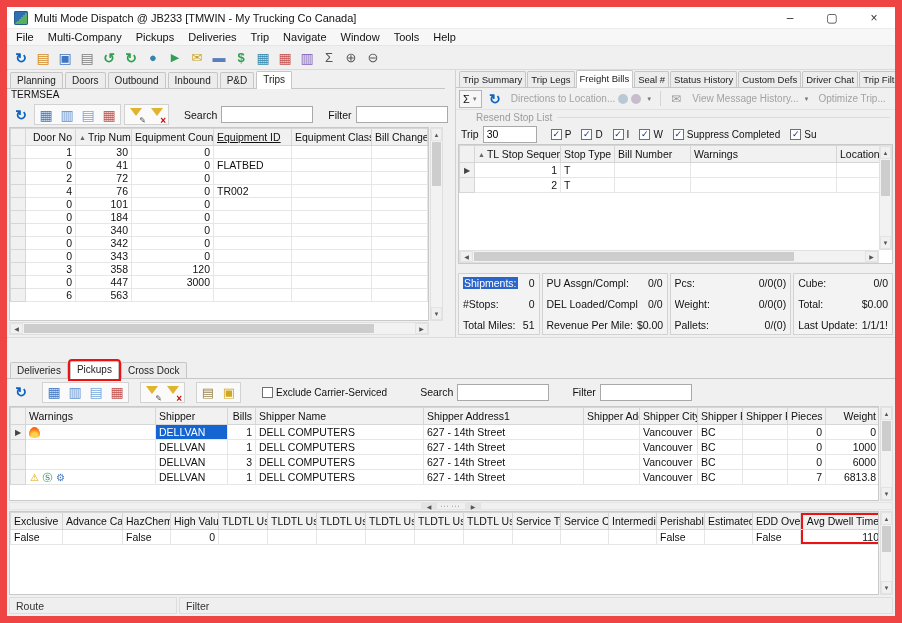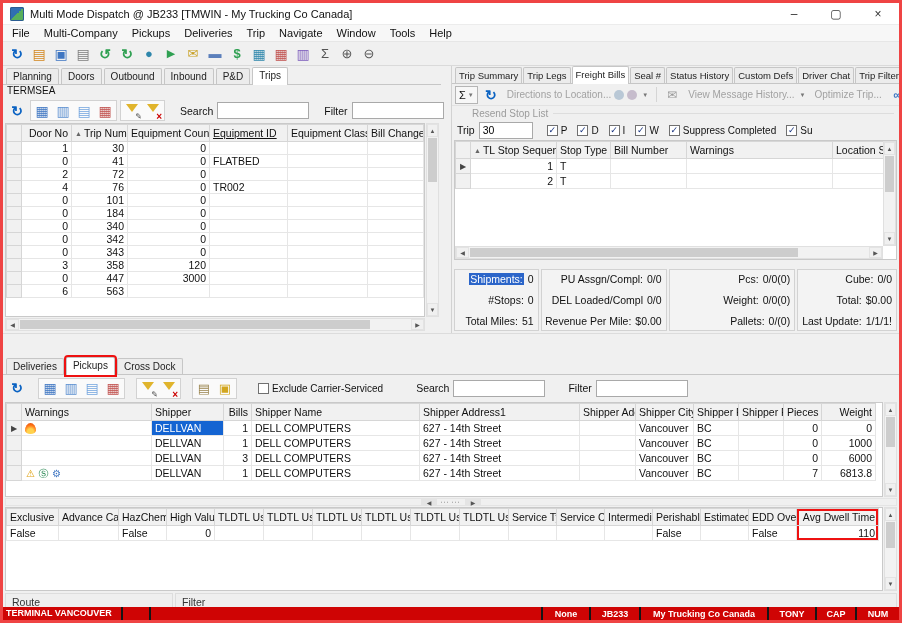--- a/index.html
+++ b/index.html
@@ -1,17 +1,17 @@
 <!DOCTYPE html>
 <html><head>
 <meta charset="utf-8">
 <style>
 *{box-sizing:border-box;margin:0;padding:0}
 body{font-family:"Liberation Sans",sans-serif;font-size:11px;background:#fff;color:#111}
-.window{position:relative;width:902px;height:623px;border:3px solid #ef4444;background:#f0f0f0;overflow:hidden}
+.window{position:relative;width:902px;height:623px;border:7px solid #ef4444;background:#f0f0f0;overflow:hidden}
 
 
 .titlebar{position:absolute;top:0;left:0;right:0;height:22px;background:#fff;display:flex;align-items:center;padding-left:7px;border-bottom:1px solid #ececec}
 .app-icon{width:14px;height:14px;margin-right:6px;border-radius:2px;background:linear-gradient(135deg,#2f6fb2 0 50%,#58b05c 50% 100%);box-shadow:inset 0 0 0 1px #2a5c92}
 .title{font-size:11px;white-space:nowrap}
 .win-controls{position:absolute;right:0;top:0;height:22px;display:flex}
 .win-btn{width:42px;height:22px;display:flex;align-items:center;justify-content:center;color:#333;font-size:12px}
 
 
 .menubar{position:absolute;top:22px;left:0;right:0;height:17px;background:#f7f7f7;display:flex;align-items:center;padding-left:2px;border-bottom:1px solid #e6e6e6}
@@ -112,21 +112,21 @@
 .hline{flex:1;height:1px;background:#ddd;margin:0 5px}
 .trip-row{position:absolute;top:54px;left:0;right:0;height:20px;display:flex;align-items:center;padding:0 5px;white-space:nowrap;overflow:hidden}
 .trip-row label{margin-right:4px;font-size:10.5px}
 .checks{display:inline-flex;align-items:center;margin-left:14px}
 .check{display:inline-flex;align-items:center;margin-right:10px}
 .box{width:11px;height:11px;border:1px solid #707070;background:#fff;display:inline-flex;align-items:center;justify-content:center;font-size:9px;color:#16327e;margin-right:3px;line-height:1;flex:none}
 .clabel{font-size:10px}
 .rgrid-wrap{position:absolute;top:74px;left:2px;right:2px;height:120px;background:#fff;border:1px solid #c9c9c9;overflow:hidden}
 .summary{position:absolute;left:2px;right:2px;bottom:2px;height:62px;display:flex;gap:2px;background:#f0f0f0}
 .sumcol{border:1px solid #d2d2d2;background:#f3f3f3;padding:3px 4px;display:flex;flex-direction:column;justify-content:space-between}
-.sumrow{display:flex;justify-content:flex-end;gap:4px;font-size:10.5px;white-space:nowrap;overflow:hidden}
+.sumrow{display:flex;justify-content:space-between;gap:4px;font-size:10.5px;white-space:nowrap;overflow:hidden}
 .hl{background:#2b65c9;color:#fff;padding:0 1px}
 
 
 .btoolbar{position:absolute;top:41px;left:0;right:12px;height:26px;display:flex;align-items:center;gap:11px;padding:0 4px;white-space:nowrap}
 .fgrid-wrap{position:absolute;top:68px;left:2px;right:16px;height:95px;background:#fff;border:1px solid #c9c9c9;overflow:hidden}
 .splitter{position:absolute;top:164px;left:2px;right:2px;height:8px;background:#f0f0f0;border:1px solid #e4e4e4;display:flex;align-items:center;justify-content:center;gap:3px}
 .sp-btn{font-size:6px;color:#555;width:16px;height:6px;display:flex;align-items:center;justify-content:center;background:#e4e4e4}
 .grip{letter-spacing:2px;color:#999;font-size:9px;line-height:4px}
 .dgrid-wrap{position:absolute;top:173px;left:2px;right:16px;bottom:22px;background:#fff;border:1px solid #c9c9c9;overflow:hidden}
 .routebar{position:absolute;left:2px;right:2px;bottom:3px;height:17px;display:flex;gap:2px}
@@ -700,25 +700,14 @@
       <div class="varrow up">▲</div>
       <div class="vthumb" style="top:14px;height:26px"></div>
       <div class="varrow down">▼</div>
     </div>
     <div class="routebar">
       <span class="routecell" style="width:168px">Route</span>
       <span class="routecell" style="flex:1">Filter</span>
     </div>
   </div>
 
-  <div class="statusbar">
-    <span class="seg" style="width:118px">TERMINAL VANCOUVER</span>
-    <span class="seg" style="width:26px"></span>
-    <span class="seg grow"></span>
-    <span class="seg c" style="width:46px">None</span>
-    <span class="seg c" style="width:48px">JB233</span>
-    <span class="seg c" style="width:126px">My Trucking Co Canada</span>
-    <span class="seg c" style="width:46px">TONY</span>
-    <span class="seg c" style="width:38px">CAP</span>
-    <span class="seg c last" style="width:42px">NUM</span>
-  </div>
 
 </div>
 
 </body></html>

